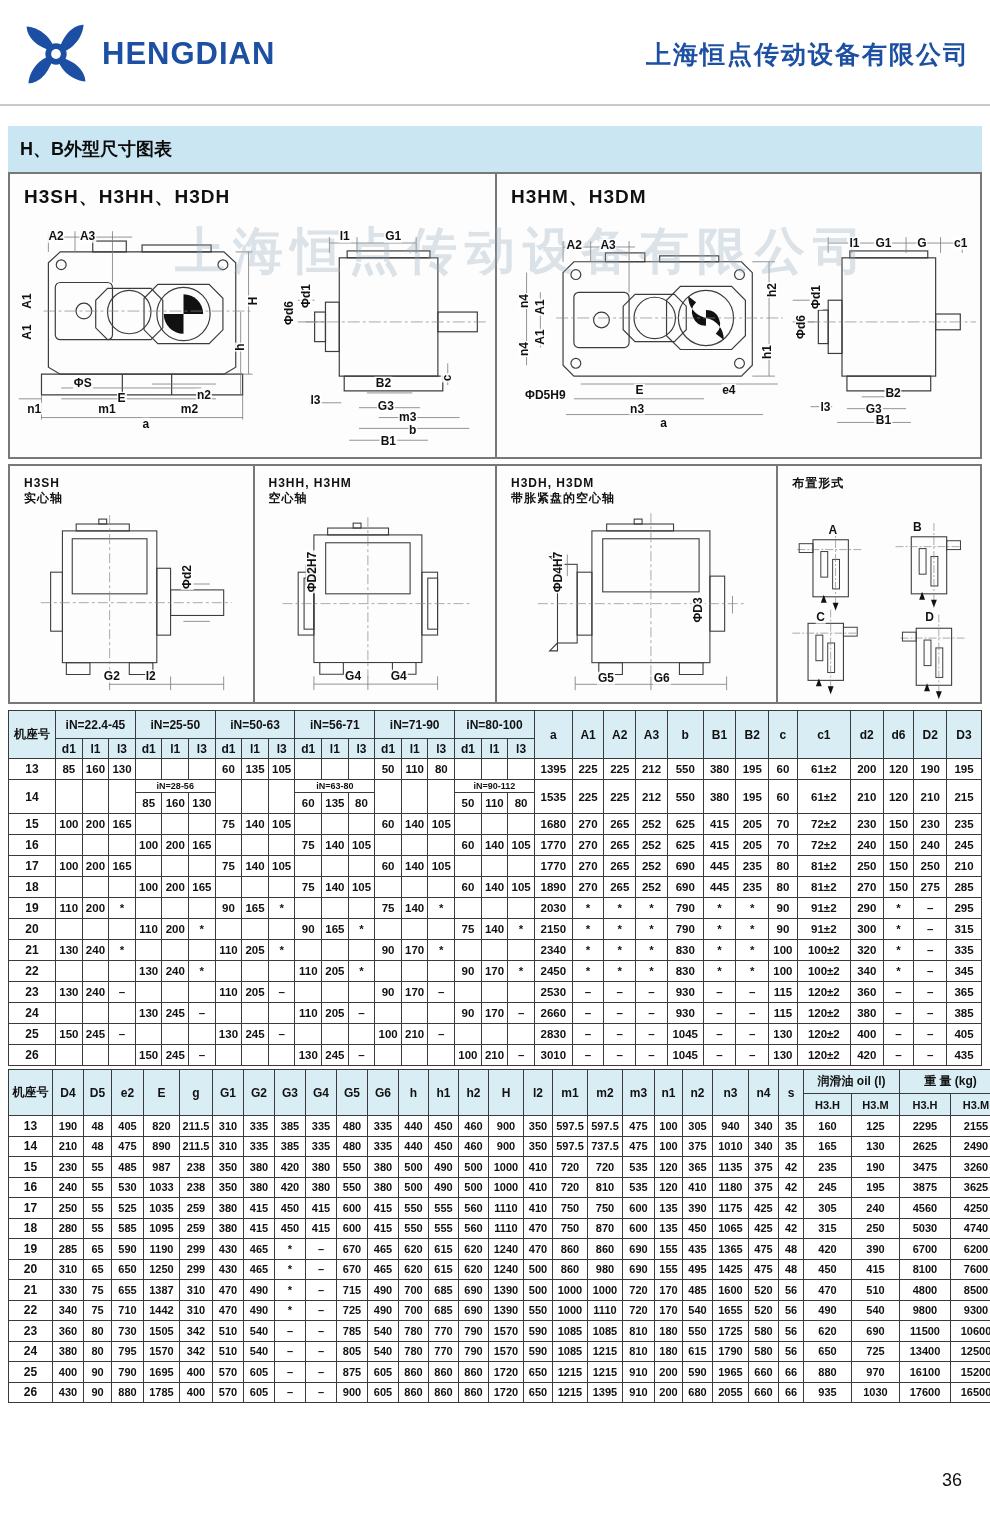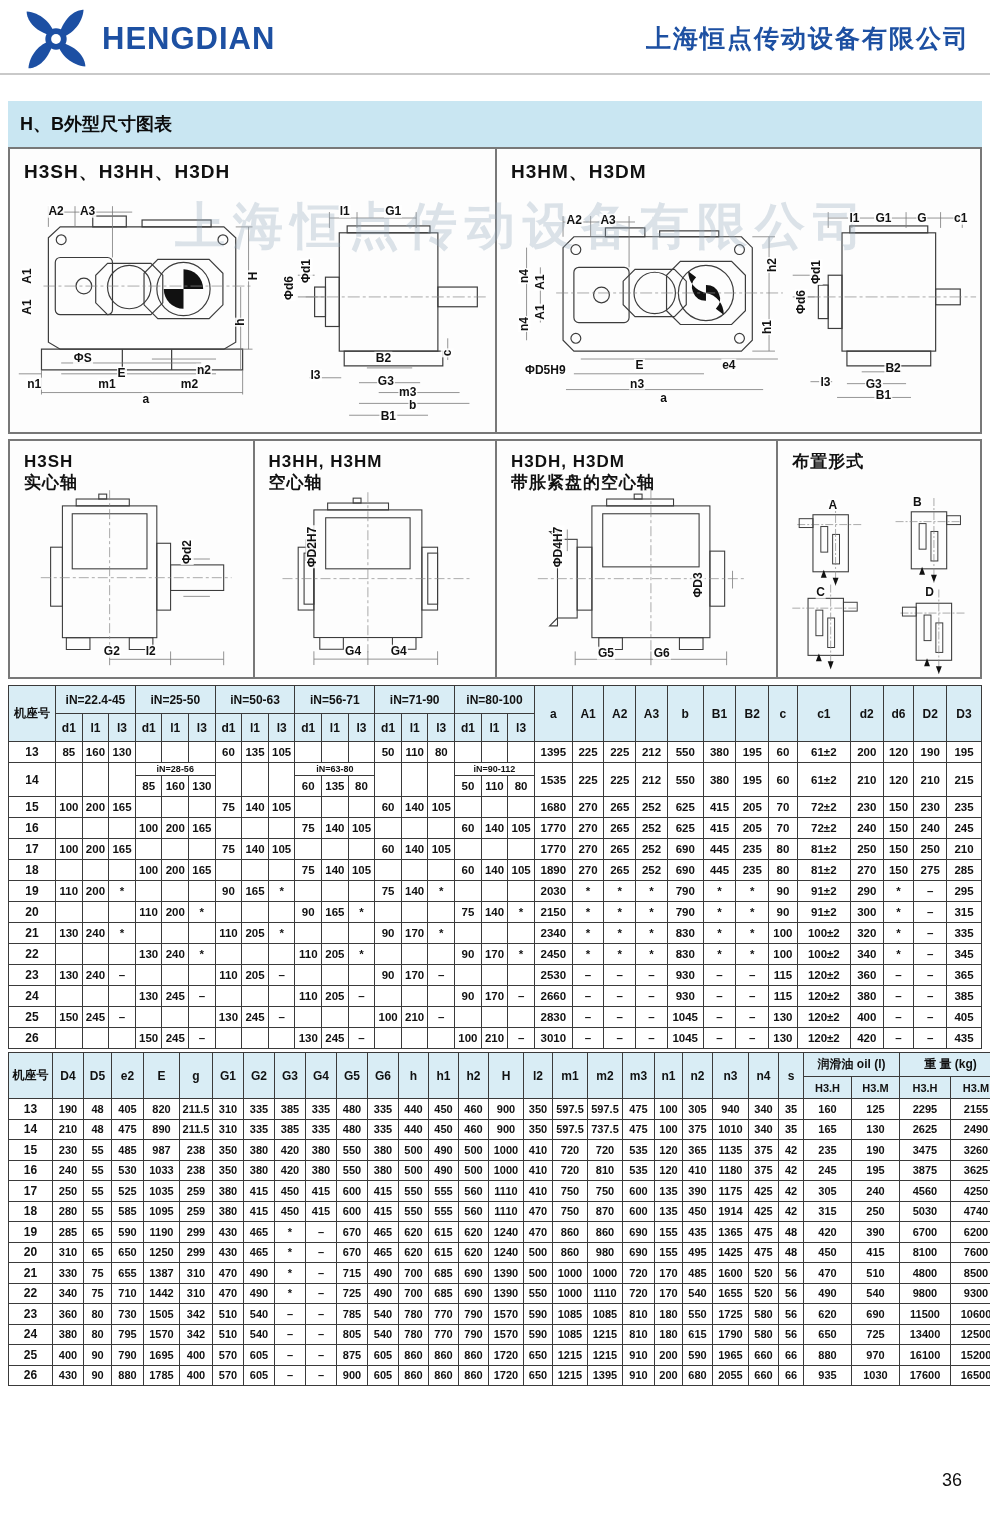--- a/index.html
+++ b/index.html
@@ -1,48 +1,48 @@
 <!DOCTYPE html>
 <html><head>
 <meta charset="utf-8">
 <style>
 *{box-sizing:border-box;margin:0;padding:0}
 html,body{background:#fff}
 body{width:990px;height:1513px;position:relative;font-family:"Liberation Sans",sans-serif;color:#111;overflow:hidden}
 .page{padding:0 8px}
 
-.hdr{display:flex;justify-content:space-between;align-items:center;padding:12px 20px 8px 24px;border-bottom:2px solid #c9c9c9;height:75px}
+.hdr{display:flex;justify-content:space-between;align-items:center;padding:12px 20px 8px 24px;border-bottom:2px solid #c9c9c9;height:106px}
 .brand{display:flex;align-items:center;gap:14px}
 .brand-name{font-size:31px;font-weight:bold;color:#1d50a2;letter-spacing:1px}
 .company{font-size:25px;font-weight:bold;color:#1d50a2;letter-spacing:2px}
 
-.title-bar{margin-top:26px;background:#c9e6f2;padding:11px 12px;font-size:18px;font-weight:bold;color:#0c0c0c}
+.title-bar{margin-top:20px;background:#c9e6f2;padding:11px 12px;font-size:18px;font-weight:bold;color:#0c0c0c}
 .subtitle{font-family:"DejaVu Sans Mono",monospace;font-size:17px;font-weight:bold;margin:20px 0 6px 2px;letter-spacing:1px}
 
 .draw-box{border:2px solid #787878;position:relative;display:flex;background:#fdfdfd}
 #box1{height:287px}
 #box2{height:240px;margin-top:5px}
 .panel{position:relative;height:100%}
 .panel+.panel{border-left:2px solid #787878}
 #box1 .panel{width:50%}
 .p3{width:25%}.p4{width:25%}.p5{width:29%}.p6{width:21%}
 .panel-title{position:absolute;top:10px;left:14px;font-size:19px;font-weight:bold;letter-spacing:1px;z-index:3}
-.panel-title.small{font-size:17px;line-height:1.25}
+.panel-title.small{font-size:12px;line-height:1.25}
 .panel svg{position:absolute;inset:0;width:100%;height:100%}
 .watermark{position:absolute;top:44px;left:17%;font-size:50px;font-weight:bold;color:rgba(150,170,190,.32);letter-spacing:8px;white-space:nowrap;z-index:2;pointer-events:none}
 .dim{position:absolute;font-size:12px;font-weight:bold;transform:translate(-50%,-50%);white-space:nowrap;background:rgba(255,255,255,.85);padding:0 1px;line-height:1.05;z-index:3}
 .dim.rot{transform:translate(-50%,-50%) rotate(-90deg)}
 
 table{border-collapse:collapse;width:100%;table-layout:fixed}
 th,td{border:1px solid #3a3a3a;text-align:center;vertical-align:middle;overflow:hidden;white-space:nowrap}
 #table1{margin-top:6px;font-size:11.5px;font-weight:bold}
 #table2{margin-top:3px;font-size:11px;font-weight:bold}
 thead th{background:#d9edf5;font-weight:bold}
 #table1 thead tr:first-child th{height:28px;font-size:12px}
-#table1 thead tr:last-child th{height:28px;font-size:12px}
+#table1 thead tr:last-child th{height:20px;font-size:12px}
 #table1 td{height:21px}
 #table1 td.subhdr{height:13px;font-size:9px;line-height:9px;font-weight:bold}
 #table2 thead tr:first-child th{height:24px;font-size:12px}
 #table2 thead tr:last-child th{height:22px;font-size:11px}
 #table2 td{height:20.5px}
 td.rowhead{font-size:12px}
 
 .note{margin:10px 0 0 4px;font-size:15px;font-weight:bold}
 .pagenum{position:absolute;right:28px;bottom:22px;font-size:18px}
 line,path.th,rect.th{vector-effect:non-scaling-stroke}
@@ -1188,21 +1188,21 @@
           <td>550</td>
           <td>555</td>
           <td>560</td>
           <td>1110</td>
           <td>470</td>
           <td>750</td>
           <td>870</td>
           <td>600</td>
           <td>135</td>
           <td>450</td>
-          <td>1914</td>
+          <td>1065</td>
           <td>425</td>
           <td>42</td>
           <td>315</td>
           <td>250</td>
           <td>5030</td>
           <td>4740</td>
         </tr>
         <tr>
           <td class="rowhead">19</td>
           <td>285</td>

